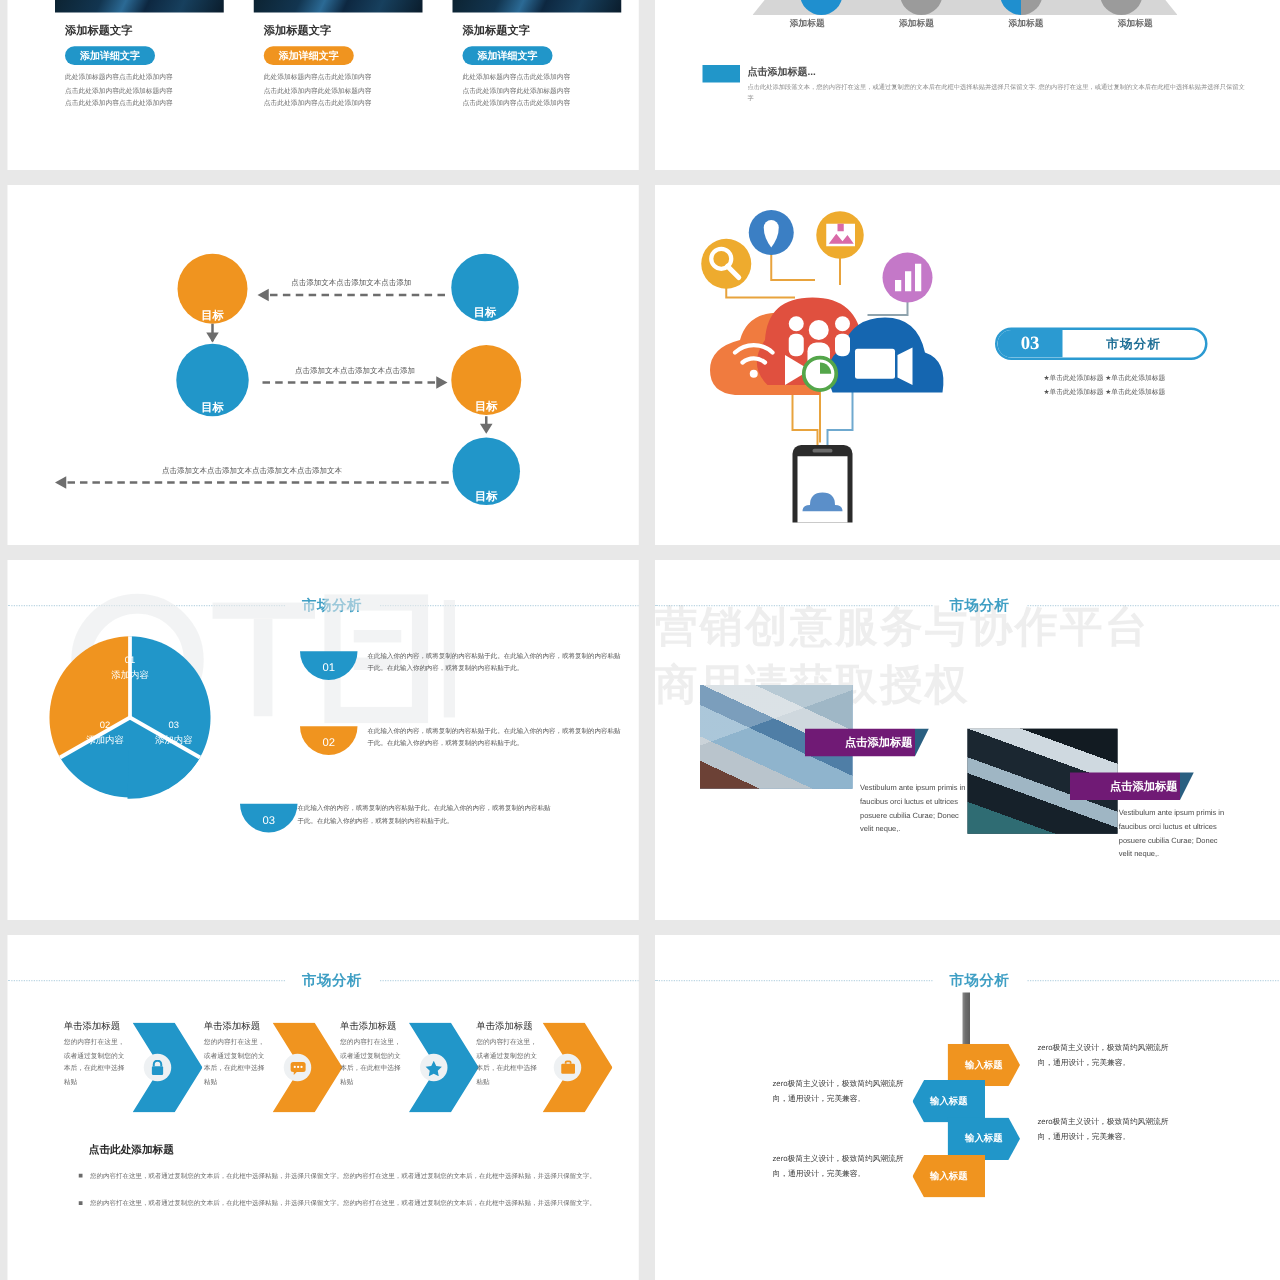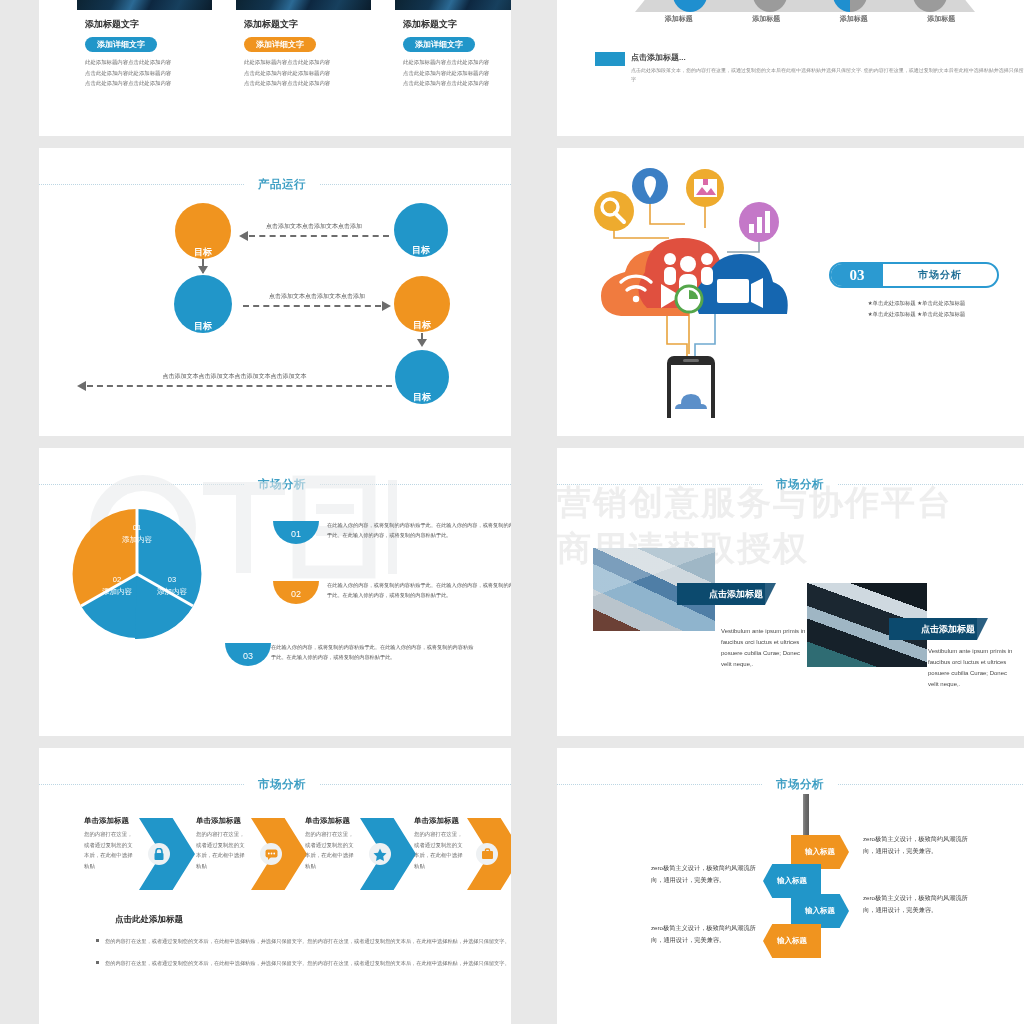--- a/index.html
+++ b/index.html
@@ -16,21 +16,20 @@
     grid-template-columns: 505px 505px;
     grid-template-rows: 136px 288px 288px 288px 288px;
     column-gap:13px;
     row-gap:12px;
     padding:0 0 0 6px;
   }
   .slide {
     background:#fff;
     position:relative;
     overflow:hidden;
-    margin-left:33px;
   }
 
   
   .titleband {
     position:absolute; left:0; right:-14px; top:26px; height:20px;
     display:flex; align-items:center;
   }
   .titleband .dots {
     flex:1; height:0; border-top:1px dotted #bcd6e3;
   }
@@ -135,42 +134,42 @@
       linear-gradient(160deg, rgba(255,255,255,.25) 0 38%, rgba(0,0,0,0) 38%),
       linear-gradient(25deg,#6c4136 0 16%, #b9c4cc 16% 30%, #8fb4cd 30% 48%, #4f7ea6 48% 60%, #cfd8de 60% 74%, #9fb7c6 74% 100%),
       #5d8fba;
   }
   .bimg.i2 { left:250px; top:135px; width:120px; height:84px;
     background:
       linear-gradient(200deg,#121b22 0 22%, #cfd9e0 22% 34%, #1b2731 34% 52%, #9fb6c4 52% 62%, #16212a 62% 80%, #2f6c73 80% 100%),
       #1b2a35;
   }
   .btab {
-    position:absolute; height:22px; background:#0c4a6e; color:#fff;
+    position:absolute; height:22px; background:#701a75; color:#fff;
     font-size:9px; font-weight:bold; display:flex; align-items:center;
     padding-left:32px;
   }
   .btxt { position:absolute; font-size:6px; color:#4a4a4a; line-height:1.85; width:95px; }
 
   
   .chev { position:absolute; width:56px; height:72px; }
   .chev .shape {
     width:100%; height:100%;
     clip-path:polygon(0 0, 60% 0, 100% 50%, 60% 100%, 0 100%, 40% 50%);
   }
   .chev .shape.b { background:#2196c9; }
   .chev .shape.o { background:#f0941f; }
   .chev .ico {
     position:absolute; left:9px; top:25px; width:22px; height:22px; border-radius:50%;
     background:#eef1f3; display:flex; align-items:center; justify-content:center;
   }
   .chevtxt { position:absolute; width:52px; }
-  .chevtxt h5 { font-size:7.5px; color:#2b2b2b; font-weight:bold; }
+  .chevtxt h5 { font-size:7.5px; color:#2b2b2b; font-weight:normal; }
   .chevtxt p { font-size:5.4px; color:#6b6b6b; line-height:1.95; margin-top:3px; }
-  .s7h { position:absolute; left:76px; top:166px; font-size:8.5px; font-weight:bold; color:#2b2b2b; }
+  .s7h { position:absolute; left:65px; top:166px; font-size:8.5px; font-weight:bold; color:#2b2b2b; }
   .s7li { position:absolute; left:66px; width:414px; font-size:5.2px; color:#6b6b6b; line-height:1.95; }
   .s7li .bu { position:absolute; left:-9px; top:3px; width:3px; height:3px; background:#6b6b6b; }
 
   
   .pole { position:absolute; left:246px; top:46px; width:6px; height:160px;
     background:linear-gradient(90deg,#8c8c8c,#6e6e6e 40%,#5e5e5e); }
   .sign { position:absolute; height:34px; color:#fff; font-size:7.5px;
     font-weight:bold; display:flex; align-items:center; justify-content:center; }
   .sign.r { clip-path:polygon(0 0, 84% 0, 100% 50%, 84% 100%, 0 100%); }
   .sign.l { clip-path:polygon(16% 0, 100% 0, 100% 100%, 16% 100%, 0 50%); }
@@ -236,25 +235,20 @@
       <span>添加标题</span>
       <span>添加标题</span>
       <span>添加标题</span>
     </div>
     <div class="sq"></div>
     <div class="h5">点击添加标题...</div>
     <div class="p">点击此处添加段落文本，您的内容打在这里，或通过复制您的文本后在此框中选择粘贴并选择只保留文字. 您的内容打在这里，或通过复制的文本后在此框中选择粘贴并选择只保留文字</div>
   </div>
 
   <div class="slide">
-    <div class="titleband">
-      <div class="dots"></div>
-      <div class="ttl">产品运行</div>
-      <div class="dots"></div>
-    </div>
 
     <div class="circ orange" style="left:136px;top:55px;width:56px;height:56px;">
       <span>目标</span>
       </div>
     <div class="circ blue" style="left:355px;top:55px;width:54px;height:54px;">
       <span>目标</span>
       </div>
     <div class="circ blue" style="left:135px;top:127px;width:58px;height:58px;">
       <span>目标</span>
       </div>

